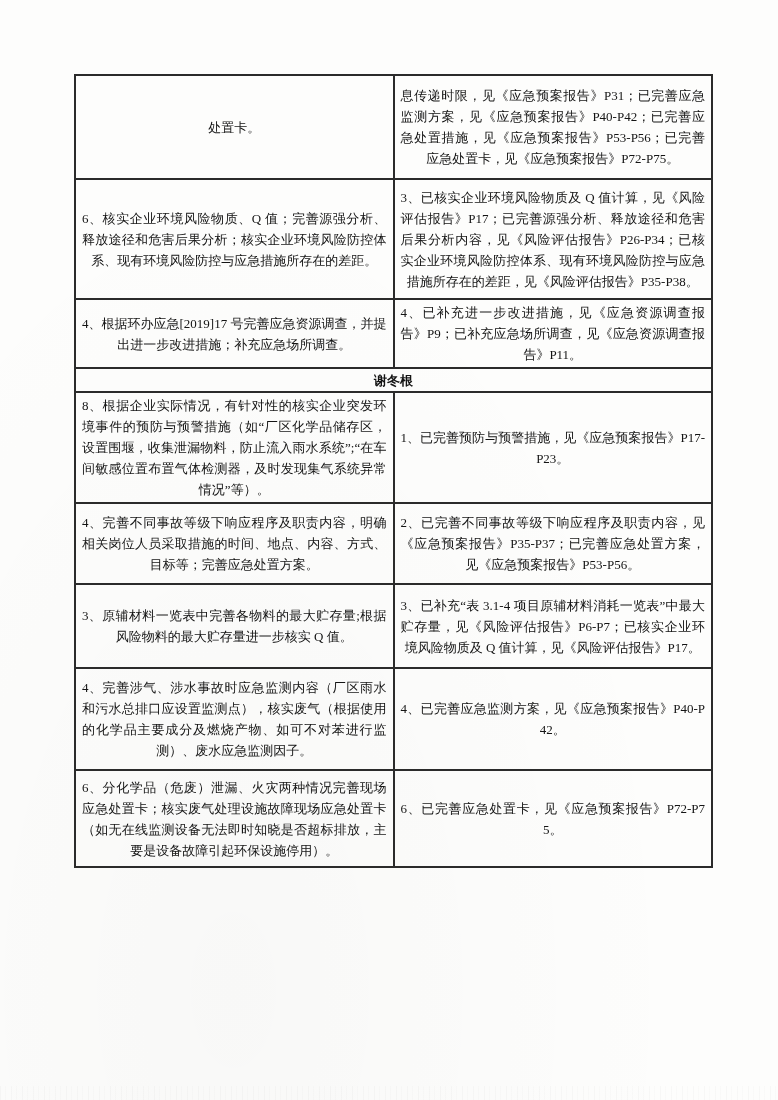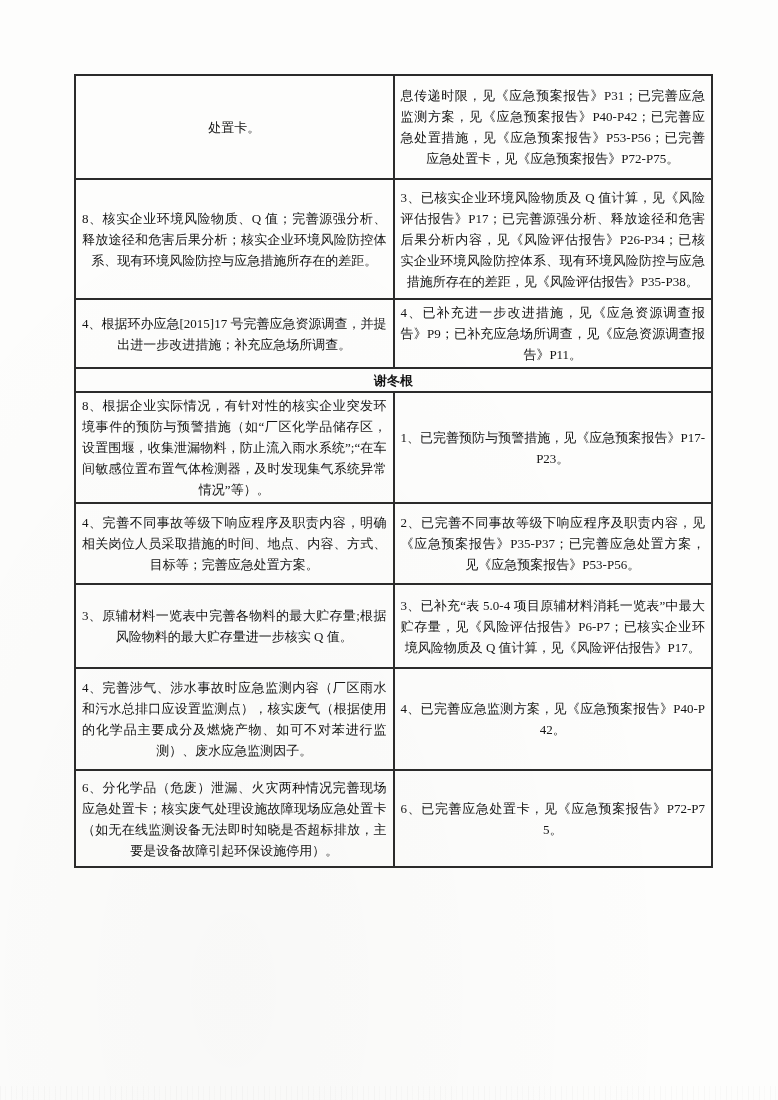--- a/index.html
+++ b/index.html
@@ -88,43 +88,43 @@
     <colgroup>
       <col style="width:50%">
       <col style="width:50%">
     </colgroup>
     <tbody>
       <tr class="r1">
         <td class="top-center">处置卡。</td>
         <td>息传递时限，见《应急预案报告》P31；已完善应急监测方案，见《应急预案报告》P40-P42；已完善应急处置措施，见《应急预案报告》P53-P56；已完善应急处置卡，见《应急预案报告》P72-P75。</td>
       </tr>
       <tr class="r2">
-        <td>8、核实企业环境风险物质、Q 值；完善源强分析、释放途径和危害后果分析；核实企业环境风险防控体系、现有环境风险防控与应急措施所存在的差距。</td>
+        <td>6、核实企业环境风险物质、Q 值；完善源强分析、释放途径和危害后果分析；核实企业环境风险防控体系、现有环境风险防控与应急措施所存在的差距。</td>
         <td>3、已核实企业环境风险物质及 Q 值计算，见《风险评估报告》P17；已完善源强分析、释放途径和危害后果分析内容，见《风险评估报告》P26-P34；已核实企业环境风险防控体系、现有环境风险防控与应急措施所存在的差距，见《风险评估报告》P35-P38。</td>
       </tr>
       <tr class="r3">
-        <td>4、根据环办应急[2015]17 号完善应急资源调查，并提出进一步改进措施；补充应急场所调查。</td>
+        <td>4、根据环办应急[2019]17 号完善应急资源调查，并提出进一步改进措施；补充应急场所调查。</td>
         <td>4、已补充进一步改进措施，见《应急资源调查报告》P9；已补充应急场所调查，见《应急资源调查报告》P11。</td>
       </tr>
 
       <tr class="rh section-row">
         <td colspan="2">谢冬根</td>
       </tr>
 
       <tr class="r5">
         <td>8、根据企业实际情况，有针对性的核实企业突发环境事件的预防与预警措施（如“厂区化学品储存区，设置围堰，收集泄漏物料，防止流入雨水系统”;“在车间敏感位置布置气体检测器，及时发现集气系统异常情况”等）。</td>
         <td>1、已完善预防与预警措施，见《应急预案报告》P17-P23。</td>
       </tr>
       <tr class="r6">
         <td>4、完善不同事故等级下响应程序及职责内容，明确相关岗位人员采取措施的时间、地点、内容、方式、目标等；完善应急处置方案。</td>
         <td>2、已完善不同事故等级下响应程序及职责内容，见《应急预案报告》P35-P37；已完善应急处置方案，见《应急预案报告》P53-P56。</td>
       </tr>
       <tr class="r7">
         <td>3、原辅材料一览表中完善各物料的最大贮存量;根据风险物料的最大贮存量进一步核实 Q 值。</td>
-        <td>3、已补充“表 5.0-4 项目原辅材料消耗一览表”中最大贮存量，见《风险评估报告》P6-P7；已核实企业环境风险物质及 Q 值计算，见《风险评估报告》P17。</td>
+        <td>3、已补充“表 3.1-4 项目原辅材料消耗一览表”中最大贮存量，见《风险评估报告》P6-P7；已核实企业环境风险物质及 Q 值计算，见《风险评估报告》P17。</td>
       </tr>
       <tr class="r8">
         <td>4、完善涉气、涉水事故时应急监测内容（厂区雨水和污水总排口应设置监测点），核实废气（根据使用的化学品主要成分及燃烧产物、如可不对苯进行监测）、废水应急监测因子。</td>
         <td>4、已完善应急监测方案，见《应急预案报告》P40-P42。</td>
       </tr>
       <tr class="r10">
         <td>6、分化学品（危废）泄漏、火灾两种情况完善现场应急处置卡；核实废气处理设施故障现场应急处置卡（如无在线监测设备无法即时知晓是否超标排放，主要是设备故障引起环保设施停用）。</td>
         <td>6、已完善应急处置卡，见《应急预案报告》P72-P75。</td>
       </tr>
     </tbody>

